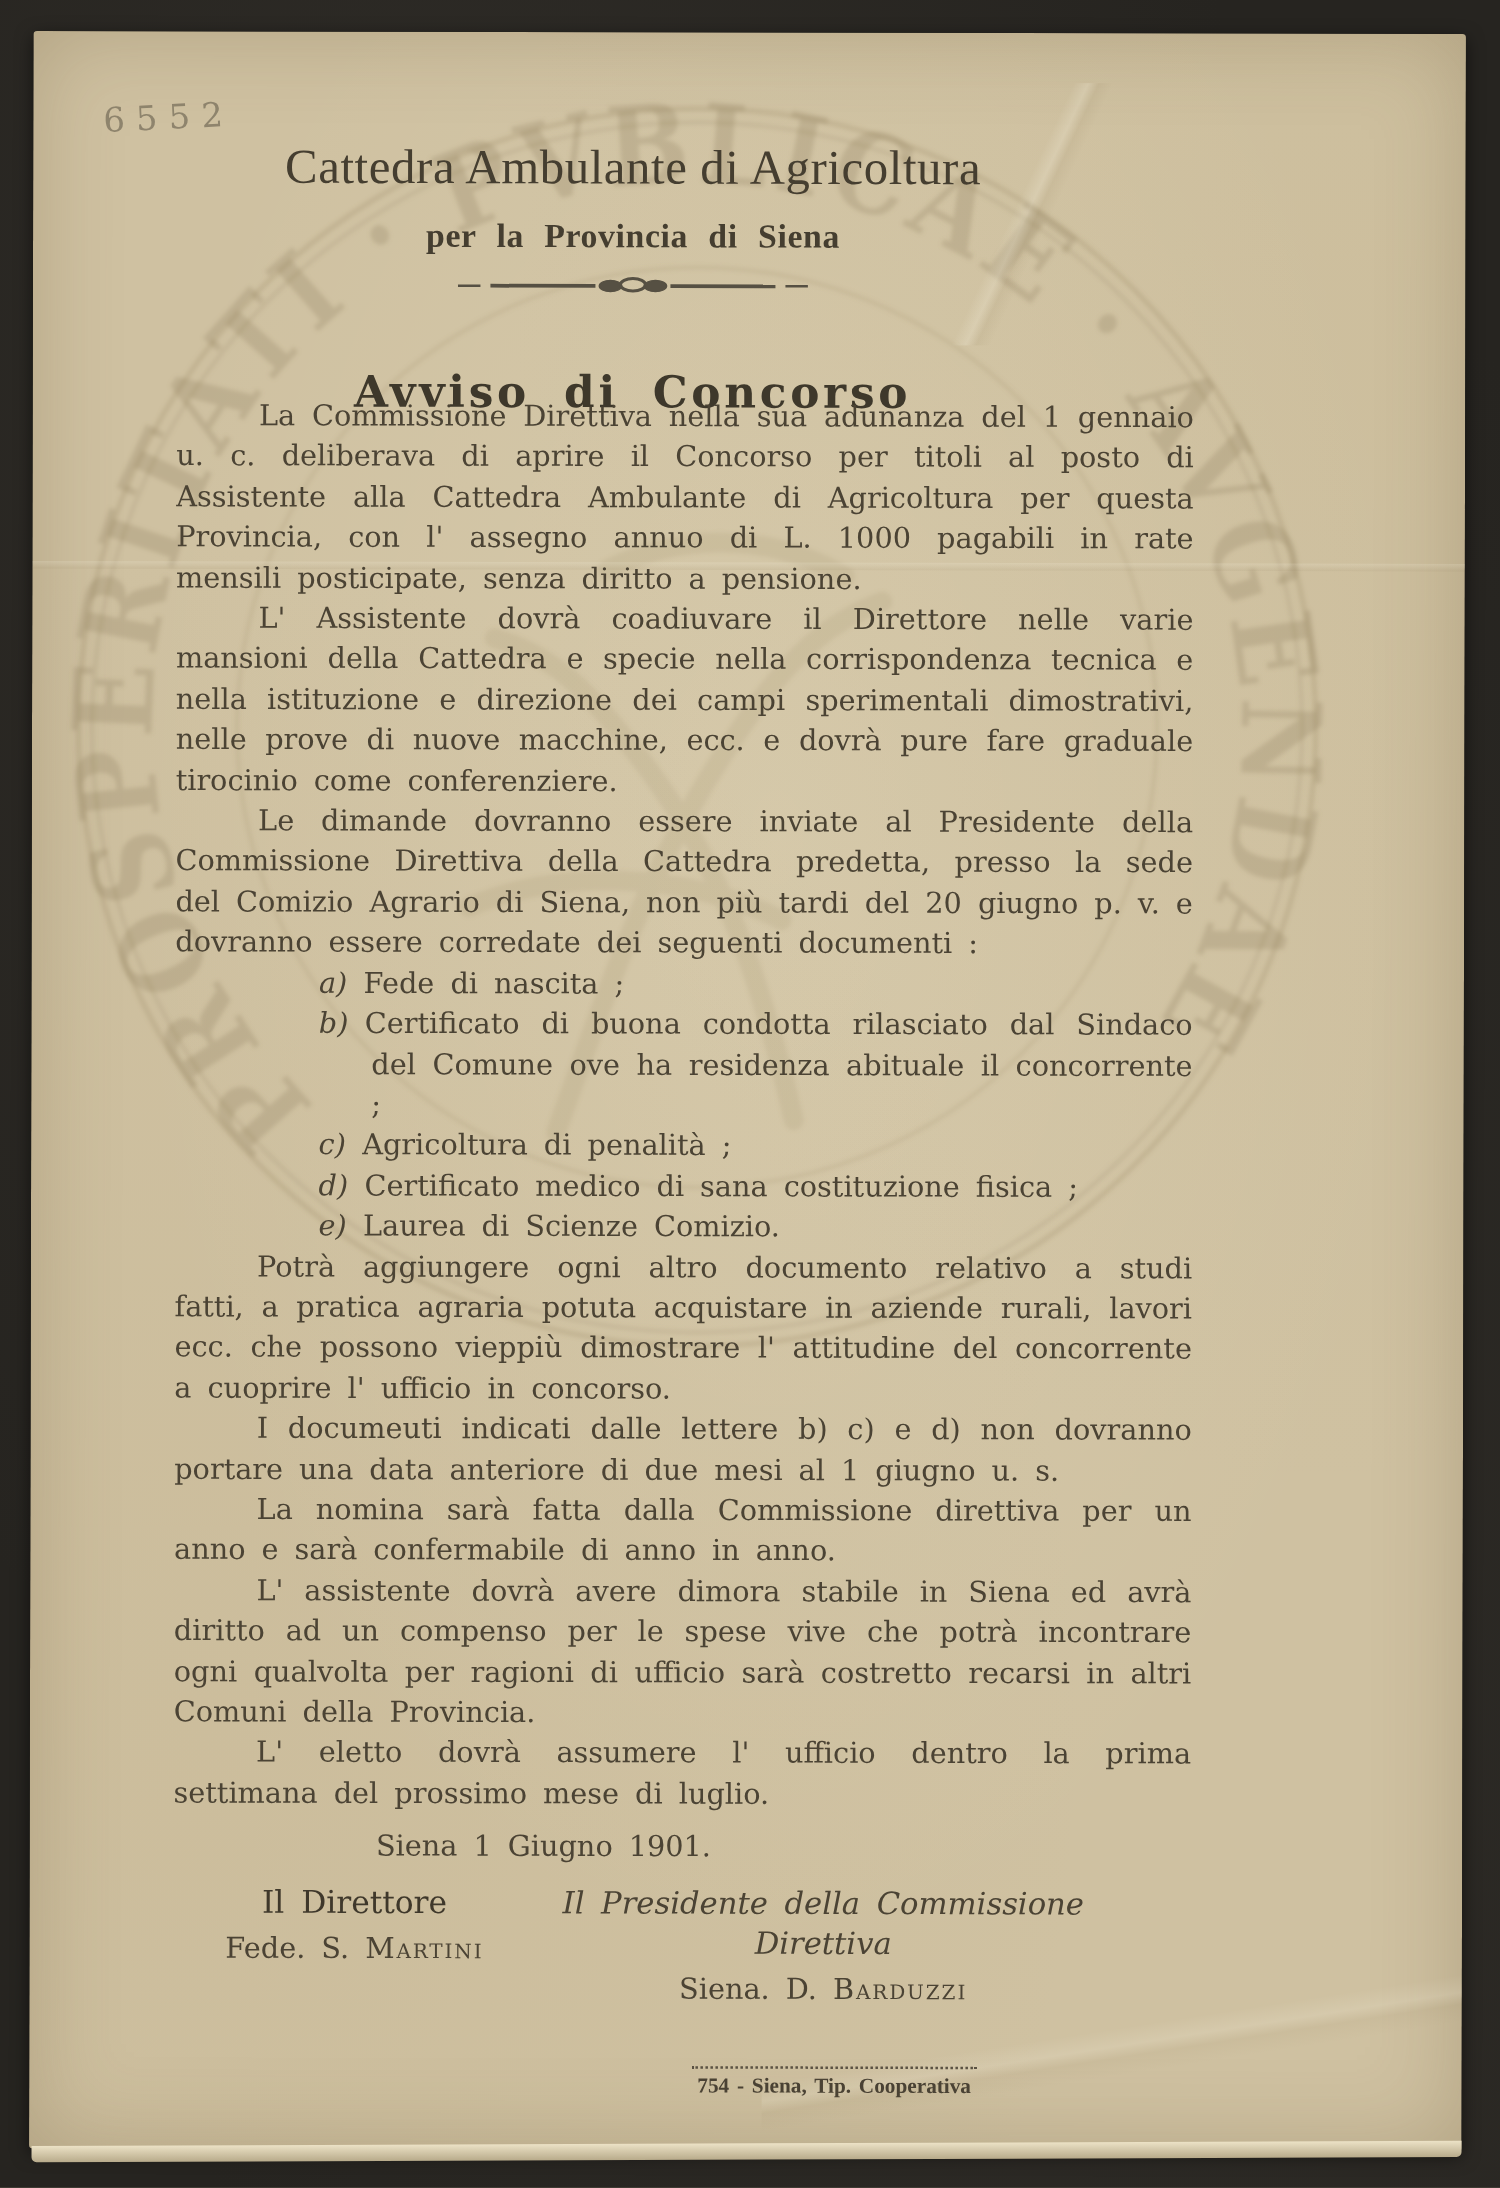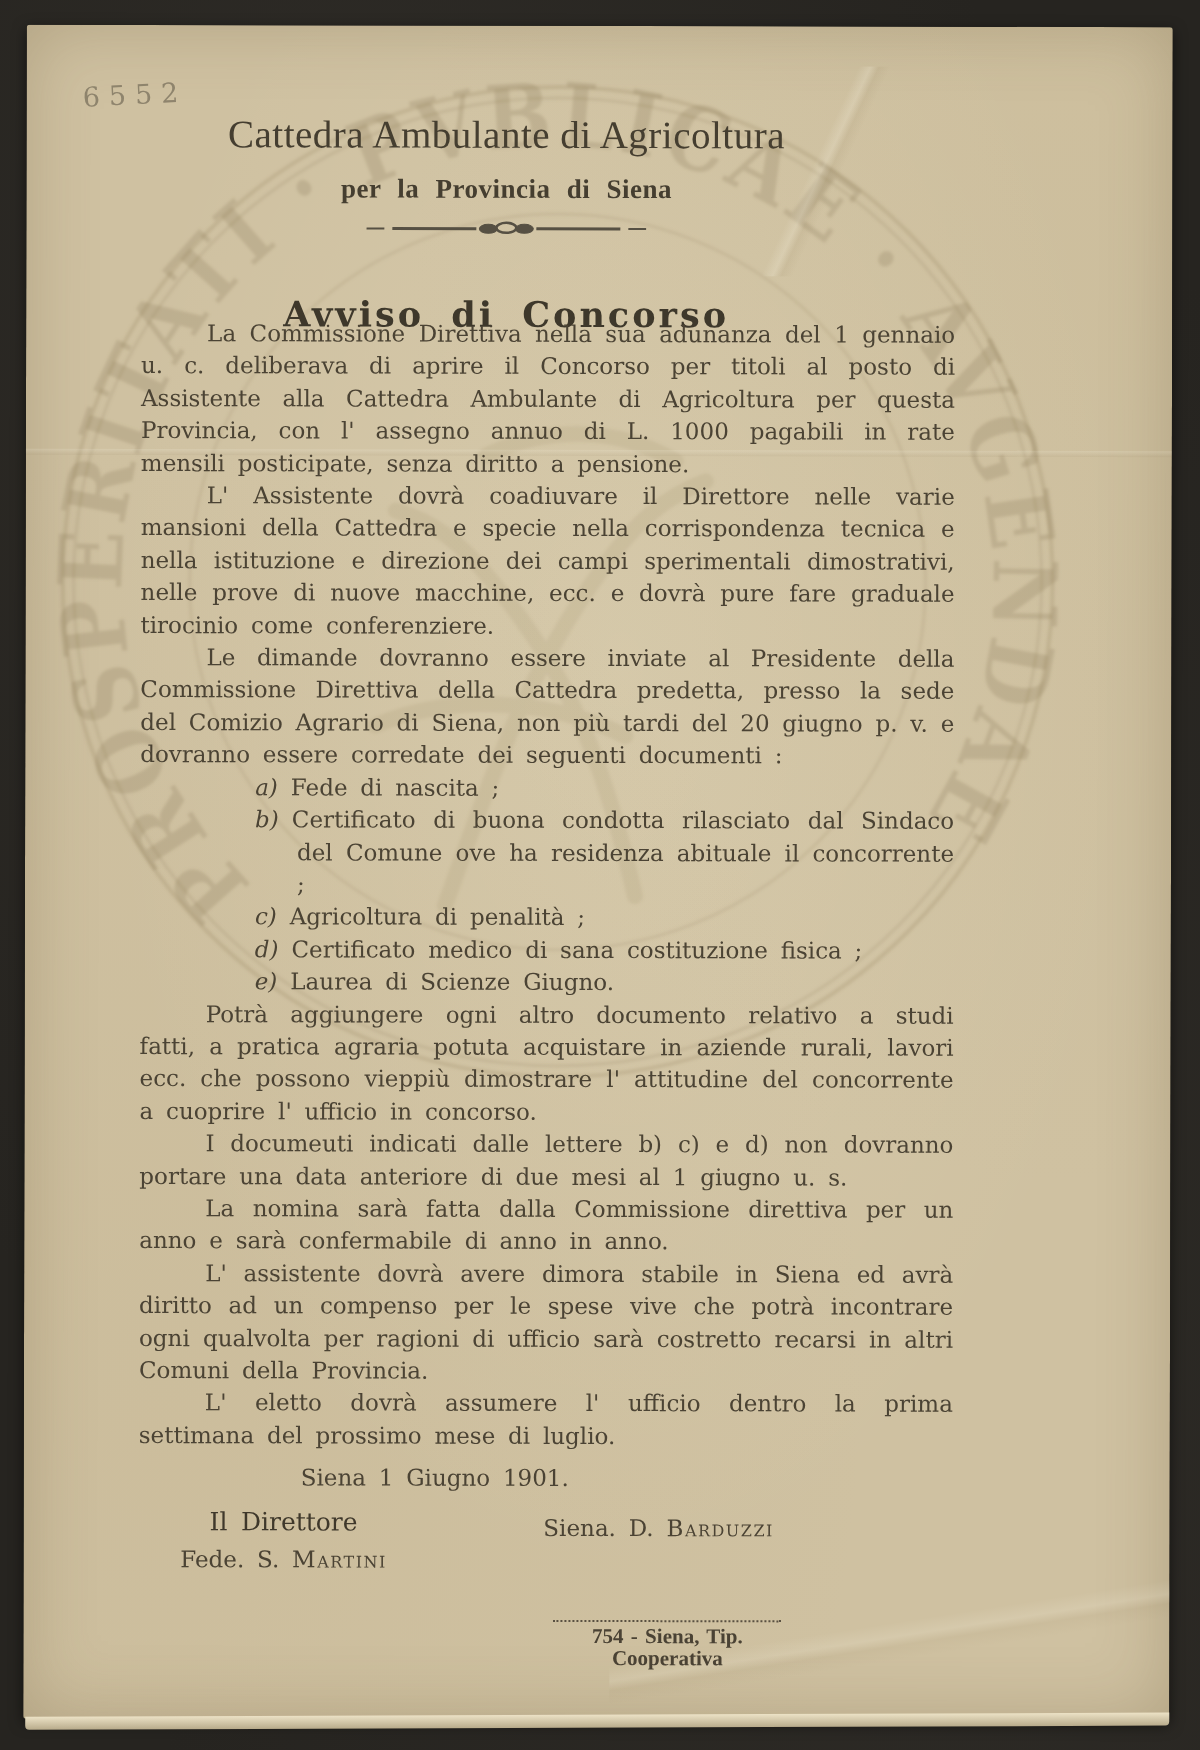--- a/index.html
+++ b/index.html
@@ -58,21 +58,21 @@
   .doc-letter{font-style:italic;padding-right:13px;}
   .date-line{margin:10px 0 0 0 !important;text-indent:162px !important;text-align:left;}
   .sig-row{display:grid;grid-template-columns:250px 500px;margin:12px 0 0 20px;text-align:center;}
   .sig-role-left{font-weight:400;font-size:25px;color:#3f382b;}
   .sig-role-right{font-style:italic;font-size:24.5px;color:#4b4334;}
   .sig-name{margin-top:5px;font-size:23px;color:#4b4334;}
   .surname{font-variant:small-caps;letter-spacing:1.5px;text-align:center;}
   .imprint{
     margin:44px 0 0 415px;width:228px;text-align:center;
     border-top:2px dotted #5a5142;padding-top:3px;
-    font-family:"Liberation Serif",serif;font-weight:700;font-size:21px;color:#4a4234;
+    font-family:"Liberation Serif",serif;font-weight:700;font-size:17px;color:#4a4234;
     word-spacing:2px;line-height:22px;
   }
 </style>
 </head>
 <body>
 
 <div class="scan">
   <div class="paper">
 
     <svg class="watermark" width="1146" height="1694" viewBox="0 0 1146 1694" aria-hidden="true">
@@ -125,40 +125,41 @@
     <div class="body-col">
       <p>La Commissione Direttiva nella sua adunanza del 1 gennaio u. c. deliberava di aprire il Concorso per titoli al posto di Assistente alla Cattedra Ambulante di Agricoltura per questa Provincia, con l' assegno annuo di L. 1000 pagabili in rate mensili posticipate, senza diritto a pensione.</p>
       <p>L' Assistente dovrà coadiuvare il Direttore nelle varie mansioni della Cattedra e specie nella corrispondenza tecnica e nella istituzione e direzione dei campi sperimentali dimostrativi, nelle prove di nuove macchine, ecc. e dovrà pure fare graduale tirocinio come conferenziere.</p>
       <p>Le dimande dovranno essere inviate al Presidente della Commissione Direttiva della Cattedra predetta, presso la sede del Comizio Agrario di Siena, non più tardi del 20 giugno p. v. e dovranno essere corredate dei seguenti documenti :</p>
 
       <div class="doc-list">
         <div class="doc-item"><span class="doc-letter">a)</span><span>Fede di nascita ;</span></div>
         <div class="doc-item"><span class="doc-letter">b)</span><span>Certificato di buona condotta rilasciato dal Sindaco del Comune ove ha residenza abituale il concorrente ;</span></div>
         <div class="doc-item"><span class="doc-letter">c)</span><span>Agricoltura di penalità ;</span></div>
         <div class="doc-item"><span class="doc-letter">d)</span><span>Certificato medico di sana costituzione fisica ;</span></div>
-        <div class="doc-item"><span class="doc-letter">e)</span><span>Laurea di Scienze Giugno.</span></div>
+        <div class="doc-item"><span class="doc-letter">e)</span><span>Laurea di Scienze Comizio.</span></div>
       </div>
 
       <p>Potrà aggiungere ogni altro documento relativo a studi fatti, a pratica agraria potuta acquistare in aziende rurali, lavori ecc. che possono vieppiù dimostrare l' attitudine del concorrente a cuoprire l' ufficio in concorso.</p>
       <p>I documeuti indicati dalle lettere b) c) e d) non dovranno portare una data anteriore di due mesi al 1 giugno u. s.</p>
       <p>La nomina sarà fatta dalla Commissione direttiva per un anno e sarà confermabile di anno in anno.</p>
       <p>L' assistente dovrà avere dimora stabile in Siena ed avrà diritto ad un compenso per le spese vive che potrà incontrare ogni qualvolta per ragioni di ufficio sarà costretto recarsi in altri Comuni della Provincia.</p>
       <p>L' eletto dovrà assumere l' ufficio dentro la prima settimana del prossimo mese di luglio.</p>
 
       <p class="date-line">Siena 1 Giugno 1901.</p>
 
       <div class="sig-row">
         <div>
           <div class="sig-role-left">Il Direttore</div>
           <div class="sig-name">
             <span>Fede. S.</span>
             <span class="surname">Martini</span>
           </div>
         </div>
         <div>
+          <div class="sig-role-right">Il Presidente della Commissione Direttiva</div>
           <div class="sig-name">
             <span>Siena. D.</span>
             <span class="surname">Barduzzi</span>
           </div>
         </div>
       </div>
 
       <div class="imprint">754 - Siena, Tip. Cooperativa</div>
     </div>
 

